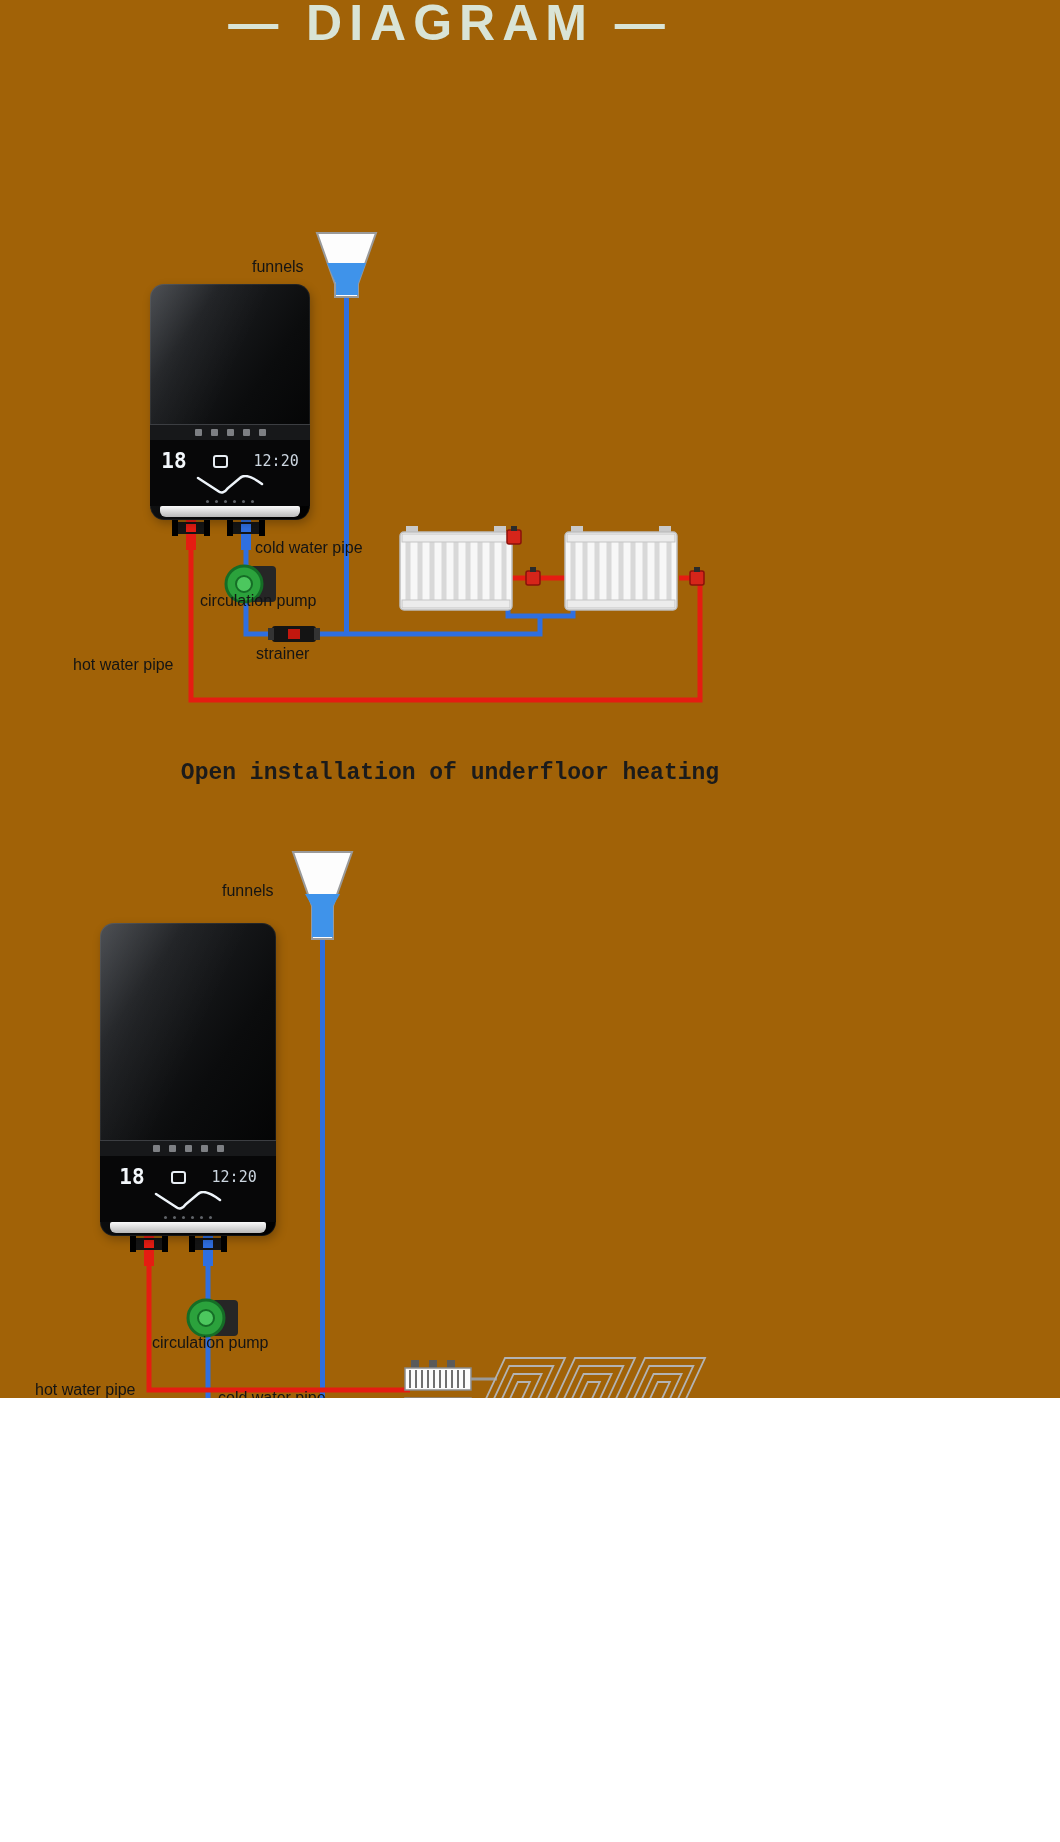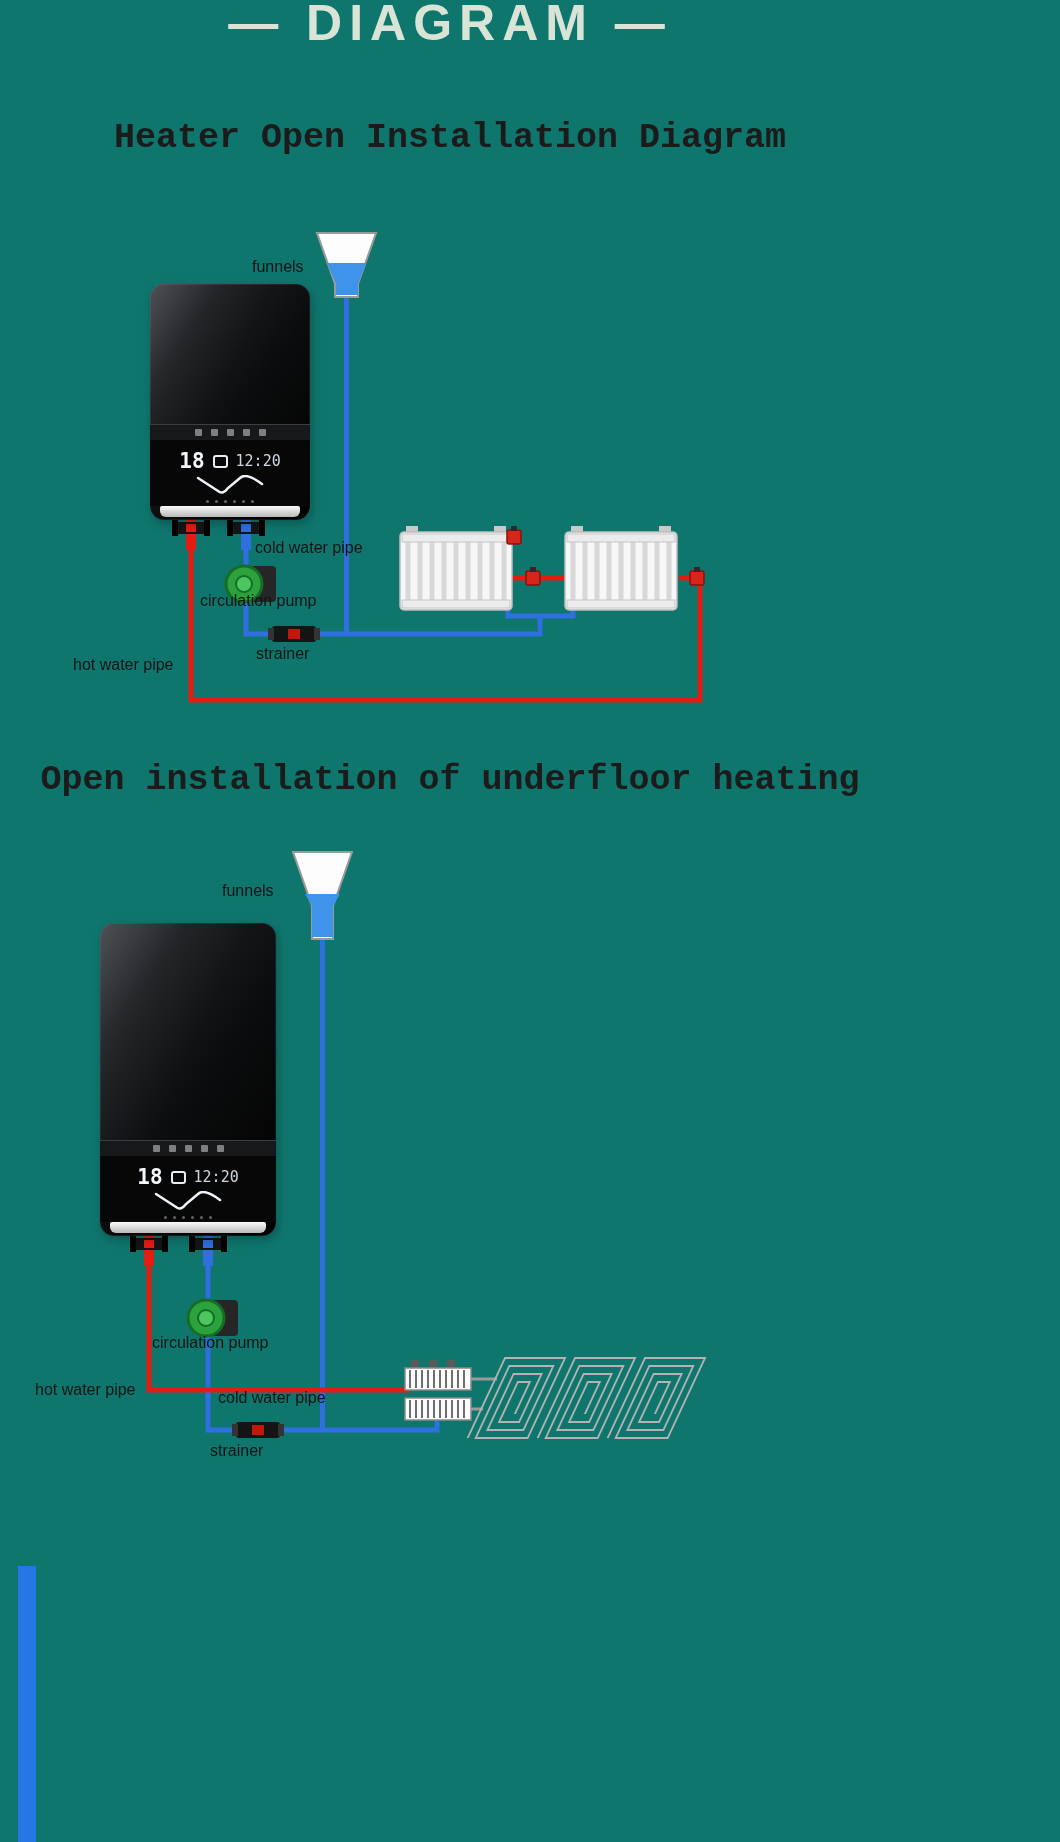--- a/index.html
+++ b/index.html
@@ -1,46 +1,46 @@
 <!DOCTYPE html>
 <html><head>
 <meta charset="utf-8">
 <style>
   *{margin:0;padding:0;box-sizing:border-box}
   html,body{background:#fff}
   body{width:1060px;height:1842px;font-family:"Liberation Sans",sans-serif}
-  .page{position:relative;width:1060px;height:1842px;background:#0f766e;overflow:hidden}
+  .page{position:relative;width:1060px;height:1398px;background:#a16207;overflow:hidden}
 
   .diagram-svg{position:absolute;left:0;top:0;z-index:1}
 
   .watermark{position:absolute;top:-6px;left:0;width:900px;text-align:center;
     font-size:50px;font-weight:700;letter-spacing:7px;color:#d9e4d6;z-index:1;
     font-family:"Liberation Sans",sans-serif;white-space:nowrap}
   .main-title{position:absolute;top:32px;left:0;width:900px;text-align:center;
     font-size:46px;font-weight:700;color:#15171b;-webkit-text-stroke:1.3px #15171b;
     letter-spacing:1px;z-index:5;white-space:nowrap}
   .sec-title{position:absolute;left:0;width:900px;text-align:center;
     font-family:"Liberation Mono",monospace;font-weight:700;color:#1b1b1b;z-index:5;white-space:nowrap}
   .t1{top:118px;font-size:35px}
-  .t2{top:760px;font-size:35px}
+  .t2{top:760px;font-size:23px}
 
   .lbl{position:absolute;font-family:Liberation Sans, sans-serif;font-size:16px;
     color:#141414;z-index:4;white-space:nowrap}
 
   .heater{position:absolute;z-index:3;display:flex;flex-direction:column;border-radius:14px;
     background:linear-gradient(125deg,#3a3d42 0%,#1c1e21 22%,#0b0c0d 55%,#000 100%);
     box-shadow:inset 0 0 0 1px rgba(255,255,255,.07),2px 4px 10px rgba(0,0,0,.25);overflow:hidden}
   .heater-1{left:150px;top:284px;width:160px;height:236px}
   .heater-2{left:100px;top:923px;width:176px;height:313px}
   .h-body{flex:1;background:linear-gradient(115deg,rgba(255,255,255,.10) 0%,rgba(255,255,255,.03) 30%,rgba(255,255,255,0) 55%)}
   .h-icons{height:16px;background:#17181a;border-top:1px solid #3c3e42;
     display:flex;align-items:center;justify-content:center;gap:9px}
   .hi{width:7px;height:7px;background:#7d7f83;border-radius:1px;display:inline-block}
   .h-display{position:relative;height:56px;background:#070708;display:flex;align-items:center;
-    justify-content:center;gap:8px;padding-bottom:14px}
+    justify-content:center;gap:26px;padding-bottom:14px}
   .d-temp{color:#f3f7fb;font-size:21px;font-weight:700;font-family:"DejaVu Sans Mono",monospace}
   .d-box{width:15px;height:13px;border:2px solid #e7edf3;border-radius:3px;display:inline-block}
   .d-time{color:#ccd6e0;font-size:15px;font-family:"DejaVu Sans Mono",monospace}
   .d-wave{position:absolute;left:50%;bottom:1px;transform:translateX(-50%)}
   .h-dots{height:10px;background:#070708;display:flex;align-items:center;justify-content:center;gap:6px}
   .h-dots .dot{width:3px;height:3px;background:#606368;border-radius:50%;display:inline-block}
   .h-base{height:11px;margin:0 10px 3px;background:linear-gradient(#fafafa,#b9b9b9);
     border-radius:2px 2px 6px 6px}
 
   .bottom-bar{position:absolute;left:18px;top:1566px;width:18px;height:276px;z-index:2;background:#2577e6}
@@ -144,21 +144,20 @@
     </g>
 
     <g stroke="#b3b3b3" stroke-width="2" fill="none">
       <use href="#coil-spiral" transform="translate(505,1358) skewX(-25)"></use>
       <use href="#coil-spiral" transform="translate(575,1358) skewX(-25)"></use>
       <use href="#coil-spiral" transform="translate(645,1358) skewX(-25)"></use>
     </g>
   </svg>
 
   <div class="watermark">— DIAGRAM —</div>
-  <h2 class="sec-title t1">Heater Open Installation Diagram</h2>
   <h2 class="sec-title t2">Open installation of underfloor heating</h2>
 
   <div class="heater heater-1">
     <div class="h-body"></div>
     <div class="h-icons">
       <span class="hi"></span>
       <span class="hi"></span>
       <span class="hi"></span>
       <span class="hi"></span>
       <span class="hi"></span>

